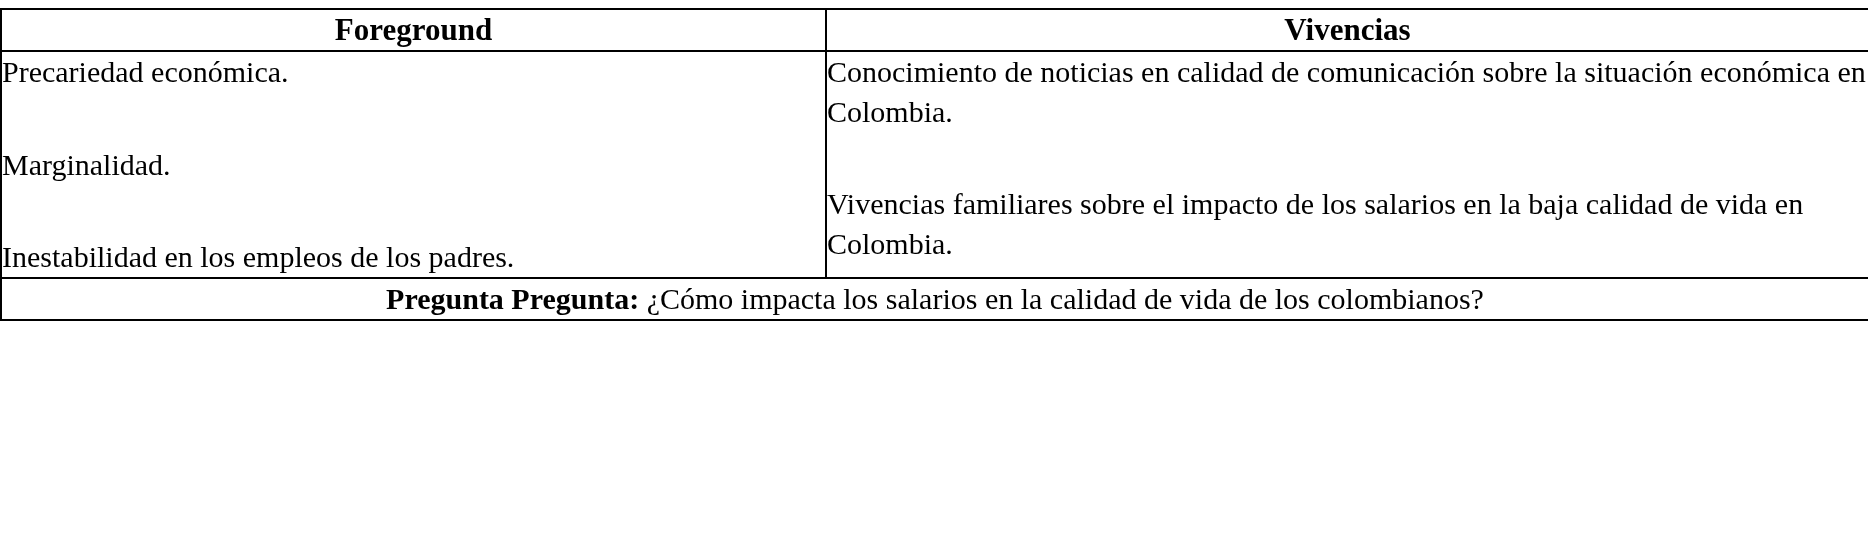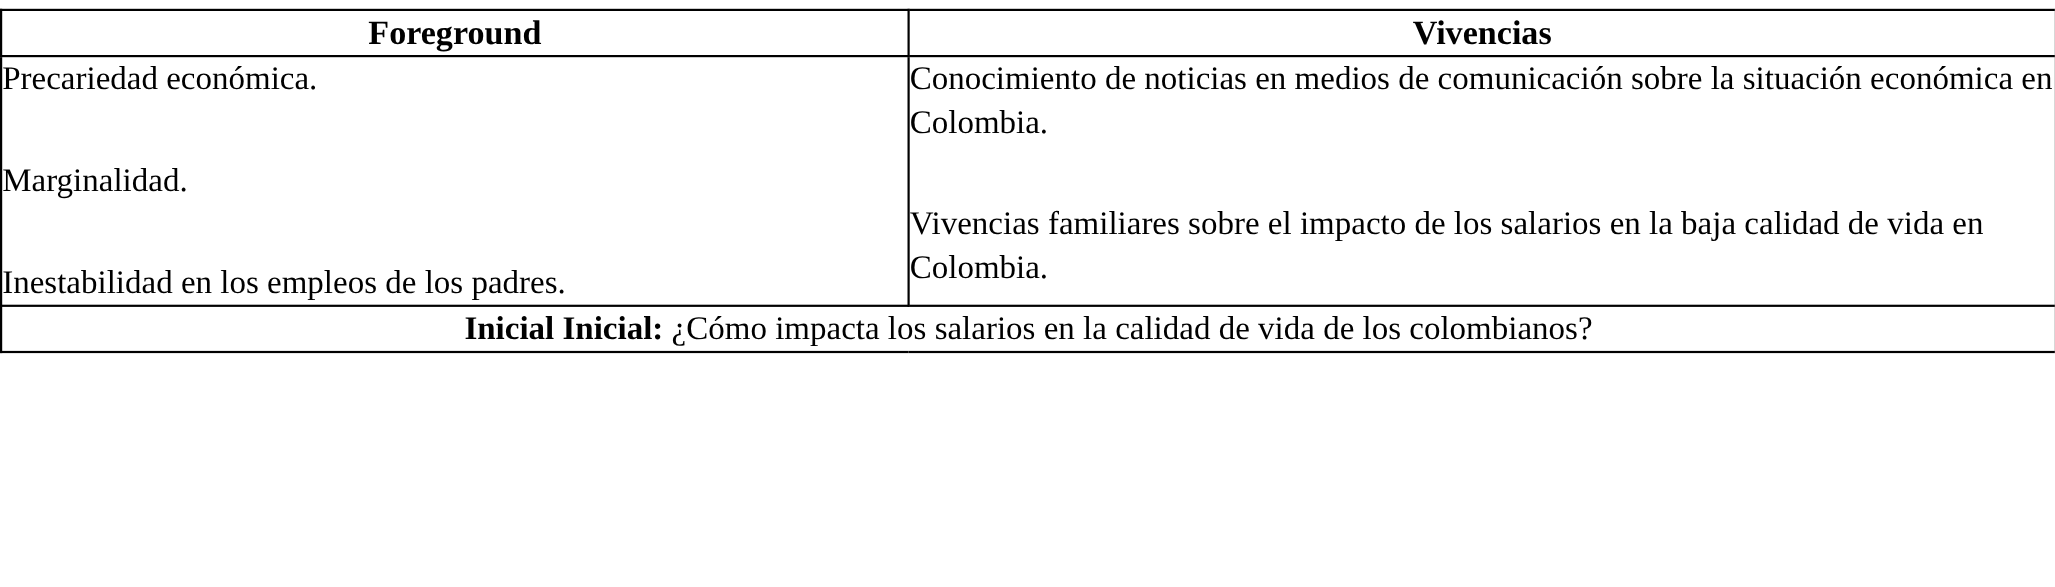--- a/index.html
+++ b/index.html
@@ -86,26 +86,26 @@
         </tr>
       </thead>
       <tbody>
         <tr>
           <td class="body-cell">
             <p class="para">Precariedad económica.</p>
             <p class="para">Marginalidad.</p>
             <p class="para">Inestabilidad en los empleos de los padres.</p>
           </td>
           <td class="body-cell">
-            <p class="para">Conocimiento de noticias en medios de comunicación sobre la situación económica en Colombia.</p>
+            <p class="para">Conocimiento de noticias en calidad de comunicación sobre la situación económica en Colombia.</p>
             <p class="para">Vivencias familiares sobre el impacto de los salarios en la baja calidad de vida en Colombia.</p>
           </td>
         </tr>
         <tr>
           <td class="footer-cell" colspan="2">
-            <span class="lead">Inicial Inicial: </span>
+            <span class="lead">Pregunta Pregunta: </span>
             <span class="tight">¿Cómo impacta los salarios en la calidad de vida de los colombianos?</span>
           </td>
         </tr>
       </tbody>
     </table>
   </div>
 </div>
 
 </body></html>

